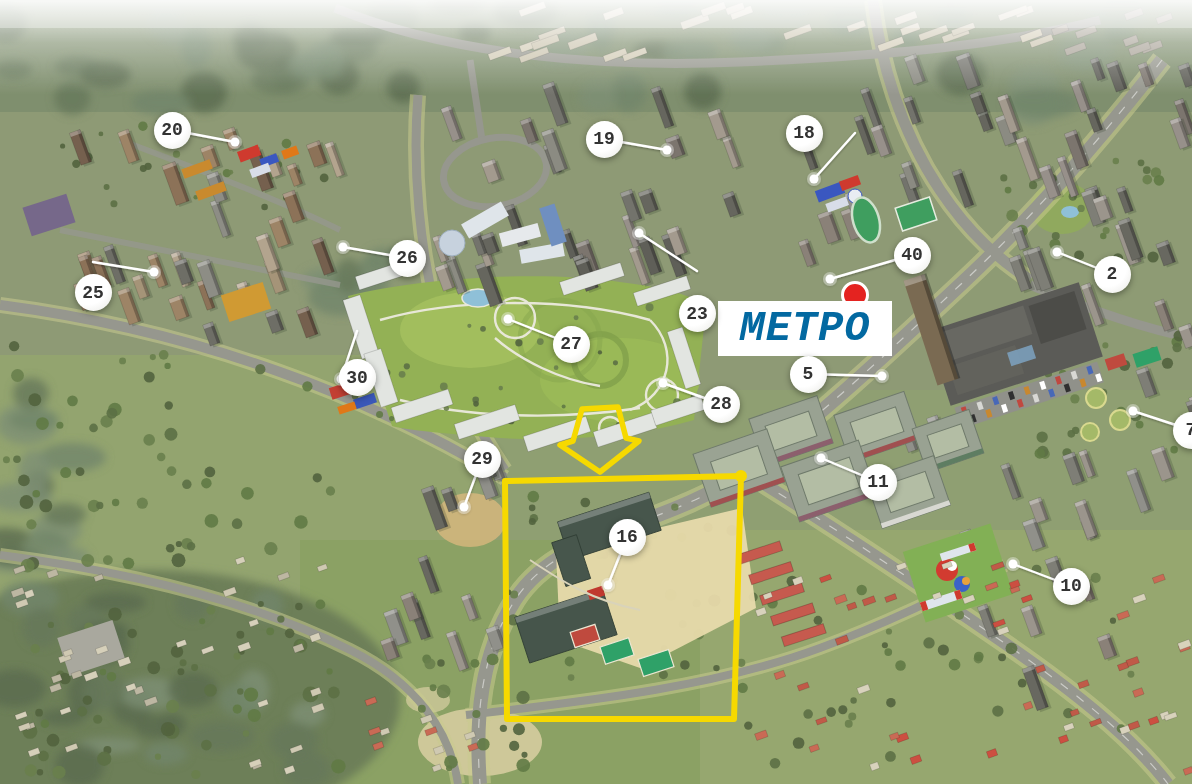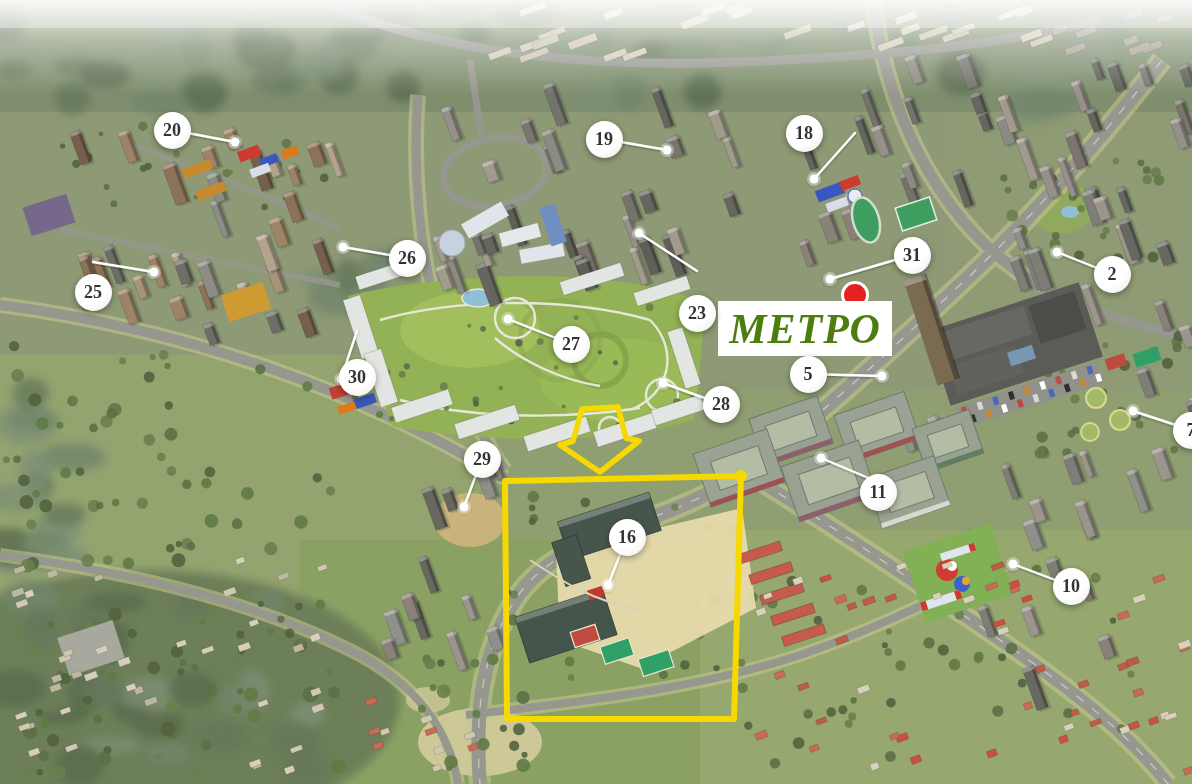--- a/index.html
+++ b/index.html
@@ -1,26 +1,26 @@
 <!DOCTYPE html>
 <html><head>
 <meta charset="utf-8">
 <style>
   html,body{margin:0;padding:0;background:#666;}
   .stage{position:relative;width:1192px;height:784px;overflow:hidden;
-         background:#8a9a70;font-family:Liberation Serif, serif;}
+         background:#8a9a70;font-family:Liberation Mono, monospace;}
   .stage>svg{position:absolute;left:0;top:0;}
   .marker{position:absolute;width:37px;height:37px;margin:-18.5px 0 0 -18.5px;border-radius:50%;
           background:radial-gradient(circle at 35% 30%,#ffffff 55%,#efefec 85%,#e2e2de);
           box-shadow:0 2px 6px rgba(0,0,0,.38);
           display:flex;align-items:center;justify-content:center;
           color:#333;font-size:18px;font-weight:600;z-index:5;cursor:pointer;user-select:none;}
   #metro-label{position:absolute;left:718px;top:301px;width:174px;height:55px;z-index:4;
           display:flex;align-items:center;justify-content:center;background:#ffffff;
-          color:#4d7c0f;font-weight:700;font-style:italic;font-size:42px;letter-spacing:1px;}
+          color:#0369a1;font-weight:700;font-style:italic;font-size:42px;letter-spacing:1px;}
   .leader{stroke:#ffffff;stroke-width:2.4;stroke-linecap:round;}
 </style>
 </head>
 <body>
 
 <div class="stage">
 
 <svg width="1192" height="784" viewBox="0 0 1192 784">
   <defs>
     <linearGradient id="hz" x1="0" y1="0" x2="0" y2="1">
@@ -1460,27 +1460,27 @@
       </g>
 </svg>
 
 <div id="markers">
       <div class="marker" style="left: 172px; top: 130px;">20</div>
       <div class="marker" style="left: 604px; top: 139px;">19</div>
       <div class="marker" style="left: 804px; top: 133px;">18</div>
       <div class="marker" style="left: 93px; top: 262px; margin-top: 12px;">25</div>
       <div class="marker" style="left: 407px; top: 258px; text-align: right;">26</div>
       <div class="marker" style="left: 697px; top: 271px; margin-top: 24px;">23</div>
-      <div class="marker" style="left: 912px; top: 255px;">31</div>
+      <div class="marker" style="left: 912px; top: 255px;">40</div>
       <div class="marker" style="left: 1112px; top: 274px;">2</div>
       <div class="marker" style="left: 357px; top: 331px; margin-top: 28px;">30</div>
       <div class="marker" style="left: 571px; top: 344px;">27</div>
       <div class="marker" style="left: 808px; top: 374px;">5</div>
       <div class="marker" style="left: 721px; top: 404px;">28</div>
-      <div class="marker" style="left: 878px; top: 492px;">11</div>
+      <div class="marker" style="left: 878px; top: 482px;">11</div>
       <div class="marker" style="left: 482px; top: 459px; text-align: right;">29</div>
       <div class="marker" style="left: 627px; top: 537px;">16</div>
       <div class="marker" style="left: 1071px; top: 586px;">10</div>
       <div class="marker" style="left: 1191px; top: 430px;">7</div>
     </div>
 
 <div id="metro-label">МЕТРО</div>
 
 </div>
 

